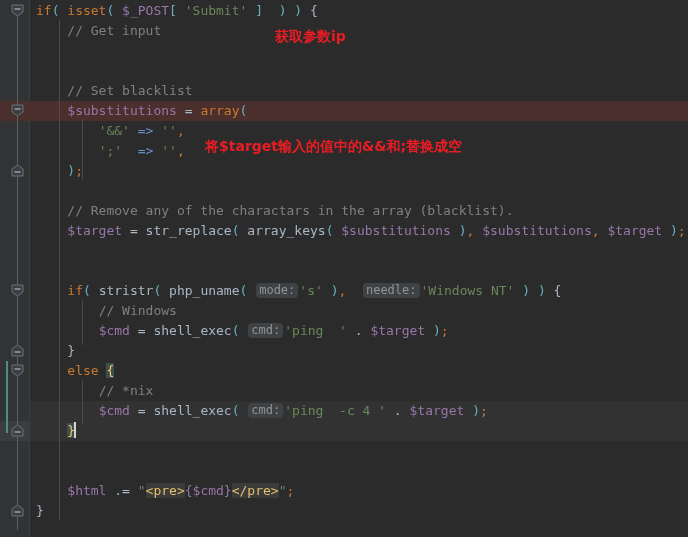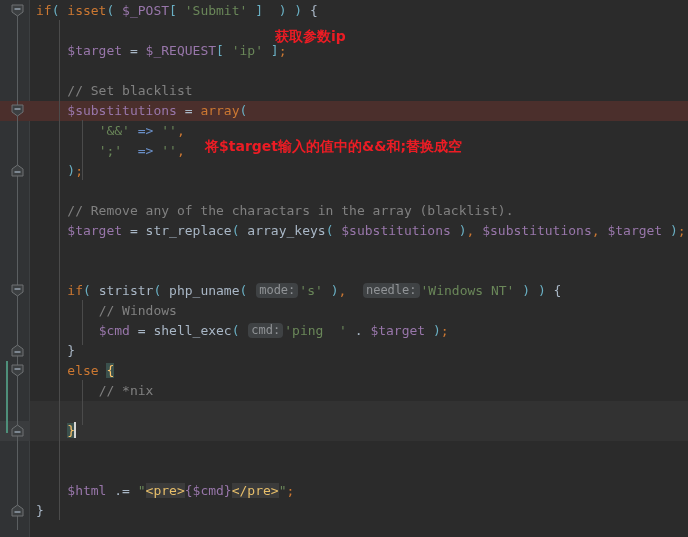--- a/index.html
+++ b/index.html
@@ -215,23 +215,23 @@
     
     <div class="iguide" style="left:29px; top:20px;  height:500px"></div>
     <div class="iguide" style="left:52px; top:120px; height:60px"></div>
     <div class="iguide" style="left:52px; top:300px; height:45px"></div>
     <div class="iguide" style="left:52px; top:380px; height:45px"></div>
 
     
     <div class="line" style="top:1px"><span class="line-body"><span class="kw">if</span><span class="cyan">(</span> <span class="kw">isset</span><span class="cyan">(</span> <span class="var">$_POST</span><span class="cyan">[</span> <span class="str">'Submit'</span> <span class="cyan">]</span>  <span class="cyan">)</span> <span class="cyan">)</span> <span class="punct">{</span></span></div>
 
     
-
-    
-    <div class="line" style="top:41px"><span class="line-body">    <span class="var">$target</span> <span class="punct">=</span> <span class="var">$_REQUEST</span><span class="cyan">[</span> <span class="str">'ip'</span> <span class="cyan">]</span><span class="semi">;</span></span></div>
+    <div class="line" style="top:21px"><span class="line-body">    <span class="cmt">// Get input</span></span></div>
+
+    
 
     
     <div class="line" style="top:61px"></div>
 
     
     <div class="line" style="top:81px"><span class="line-body">    <span class="cmt">// Set blacklist</span></span></div>
 
     
     <div class="line" style="top:101px"><span class="line-body">    <span class="var">$substitutions</span> <span class="punct">=</span> <span class="kw">array</span><span class="cyan">(</span></span></div>
 
@@ -270,20 +270,21 @@
     
     <div class="line" style="top:341px"><span class="line-body">    <span class="punct">}</span></span></div>
 
     
     <div class="line" style="top:381px"><span class="line-body">        <span class="cmt">// *nix</span></span></div>
 
     
     <div class="line" style="top:361px"><span class="line-body">    <span class="kw">else</span> <span class="bmatch">{</span></span></div>
 
     
+    <div class="line" style="top:401px"><span class="line-body">        <span class="var">$cmd</span> <span class="punct">=</span> <span class="fn">shell_exec</span><span class="cyan">(</span> <span class="hint">cmd:</span><span class="str">'ping  -c 4 '</span> <span class="strdot">.</span> <span class="var">$target</span> <span class="cyan">)</span><span class="semi">;</span></span></div>
 
     
     <div class="line" style="top:421px"><span class="line-body">    <span class="bmatch">}</span><span class="caret"></span></span></div>
 
     
     <div class="line" style="top:441px"></div>
 
     
 
     

